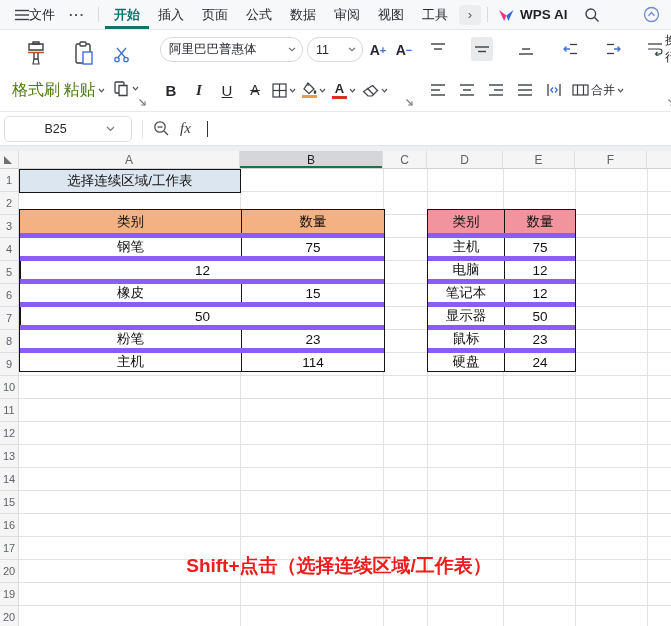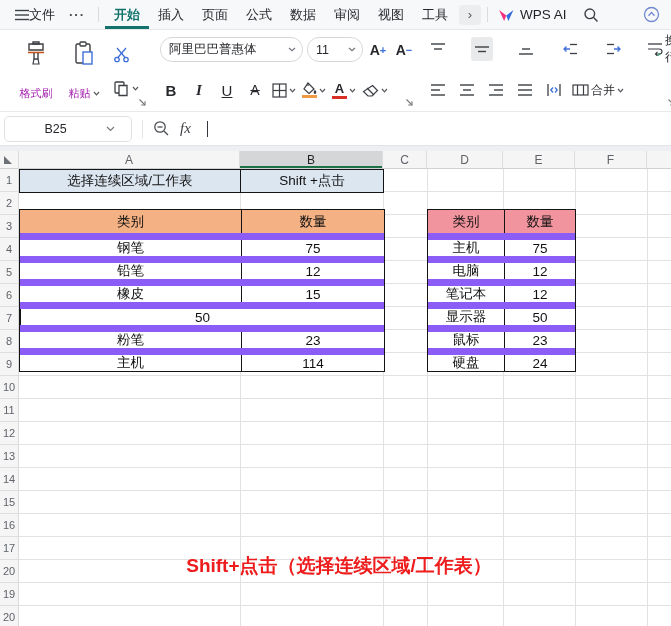--- a/index.html
+++ b/index.html
@@ -7,30 +7,30 @@
   body{font-family:"Liberation Sans","DejaVu Sans",sans-serif;color:#212328}
   .app{position:relative;width:671px;height:626px;overflow:hidden;background:#fff;border:0}
 
   
   .menubar{position:absolute;top:0;left:0;right:0;height:30px;background:#f7f8fa;border-bottom:1px solid #e6e7e9;display:flex;align-items:center;padding:0 8px;font-size:13px}
   .mb-item{display:flex;align-items:center;padding:17px 7px;height:29px;cursor:default;color:#26282c}
   .vdiv{width:1px;height:15px;background:#d9dbde;margin:0 6px}
   .tab{height:29px;display:flex;align-items:center;padding:0 9px;border-bottom:3px solid transparent;padding-top:3px;color:#26282c}
   .tab.active{color:#11736b;font-weight:700;border-bottom-color:#11736b}
   .overflow-btn{width:22px;height:20px;border-radius:4px;background:#ecedef;display:flex;align-items:center;justify-content:center;color:#555;font-size:13px;margin-left:2px}
-  .wpsai{display:flex;align-items:center;gap:6px;font-weight:400;font-size:13.5px;color:#1f2126;margin-left:4px}
+  .wpsai{display:flex;align-items:center;gap:6px;font-weight:700;font-size:13.5px;color:#1f2126;margin-left:4px}
   .iconbtn{display:flex;align-items:center;justify-content:center;width:24px;height:24px;border-radius:3px}
   .spacer{flex:1}
 
   
   .toolbar{position:absolute;top:30px;left:0;right:0;height:82px;background:#fff;border-bottom:1px solid #e8e9eb;display:flex;align-items:stretch;padding:5px 4px 3px 8px}
   .tgroup{position:relative;display:flex;padding:0 4px}
   .gsep{width:1px;background:#e7e8ea;margin:4px 6px}
   .bigbtn{width:48px;display:flex;flex-direction:column;align-items:center;justify-content:space-between;padding:5px 0 7px;border-radius:4px}
-  .bigbtn .lbl{font-size:11px;color:#a21caf;display:flex;align-items:center;gap:2px}
+  .bigbtn .lbl{font-size:16px;color:#4d7c0f;display:flex;align-items:center;gap:2px}
   .smallcol{display:flex;flex-direction:column;justify-content:space-around;padding:2px 2px}
   .sbtn{display:flex;align-items:center;gap:2px;height:24px;padding:0 3px;border-radius:3px}
   .launcher{position:absolute;right:1px;bottom:1px}
   .fontgroup,.aligngroup{display:flex;flex-direction:column;justify-content:space-between;padding:2px 0 6px}
   .frow{display:flex;align-items:center;gap:4px}
   .combo{display:flex;align-items:center;justify-content:space-between;border:1px solid #d6d8db;border-radius:12px;height:25px;padding:0 6px 0 8px;font-size:12.5px;color:#26282c;background:#fff}
   .combo-font{width:143px}
   .combo-size{width:56px}
   .tb{display:flex;align-items:center;justify-content:center;min-width:22px;height:24px;border-radius:3px;font-size:15px;color:#26282c}
   .tb.active{background:#e9eaec}
@@ -63,21 +63,21 @@
   .corner .tri{position:absolute;left:4px;top:5px;width:0;height:0;border-left:8px solid #6d7075;border-top:8px solid transparent}
   .colheads{position:absolute;left:19px;top:0;right:0;height:18px;display:flex;background:#f5f5f6;border-bottom:1px solid #cfd1d3}
   .ch{height:100%;border-right:1px solid #dcdee0;display:flex;align-items:center;justify-content:center;font-size:12px;color:#5f6368}
   .ch.sel{background:#d5d6d7;color:#1f2124;box-shadow:inset 0 -2px 0 #1e7145}
   .rowheads{position:absolute;left:0;top:18px;width:19px;bottom:0;background:#f5f5f6;border-right:1px solid #d9dadc;overflow:hidden}
   .rh{height:23px;border-bottom:1px solid #dcdee0;display:flex;align-items:center;justify-content:center;font-size:11px;color:#5f6368}
   .sheet{position:absolute;left:19px;top:18px;right:0;bottom:0;overflow:hidden;background-image:repeating-linear-gradient(to bottom,transparent 0,transparent 22px,#e0e2e4 22px,#e0e2e4 23px)}
   .vline{position:absolute;top:0;bottom:0;width:1px;background:#e0e2e4}
   .titlecell{position:absolute;top:0;height:24px;border:1px solid #141414;background:#dce6f1;display:flex;align-items:center;justify-content:center;font-size:13.5px;color:#121212}
   .tblock{position:absolute;top:40px;border:1px solid #141414;background:#fff}
-  .trow{display:flex;height:23px;border-top:7px solid #8b5cf6}
+  .trow{display:flex;height:23px;border-top:5px solid #8b5cf6}
   .trow:first-child{border-top:0}
   .tc{display:flex;align-items:center;justify-content:center;font-size:13.5px;color:#121212;height:100%}
   .tc.c2{border-left:1px solid #141414;flex:1}
   .hdr1{background:#f4b183}
   .hdr2{background:#f2949d}
   .annotation{position:absolute;left:0;width:640px;top:384px;text-align:center;font-size:19px;font-weight:800;color:#ee1c1c;z-index:6}
   svg{display:block}
 </style>
 </head>
 <body>
@@ -473,33 +473,31 @@
 
     <div class="sheet">
       <div class="vline" style="left:221px"></div>
       <div class="vline" style="left:364px"></div>
       <div class="vline" style="left:408px"></div>
       <div class="vline" style="left:484px"></div>
       <div class="vline" style="left:556px"></div>
       <div class="vline" style="left:628px"></div>
 
       <div class="titlecell" style="left:0;width:222px">选择连续区域/工作表</div>
-      <div class="titlecell" style="left:221px;width:144px">Shift +点击</div>
 
       <div class="tblock" style="left:0;width:366px">
         <div class="trow hdr1">
           <div class="tc" style="width:221px">类别</div>
           <div class="tc c2">数量</div>
         </div>
         <div class="trow">
             <div class="tc" style="width:221px">钢笔</div>
             <div class="tc c2">75</div>
           </div>
         <div class="trow">
-            <div class="tc" style="width:221px">铅笔</div>
             <div class="tc c2">12</div>
           </div>
         <div class="trow">
             <div class="tc" style="width:221px">橡皮</div>
             <div class="tc c2">15</div>
           </div>
         <div class="trow">
             <div class="tc c2">50</div>
           </div>
         <div class="trow">

